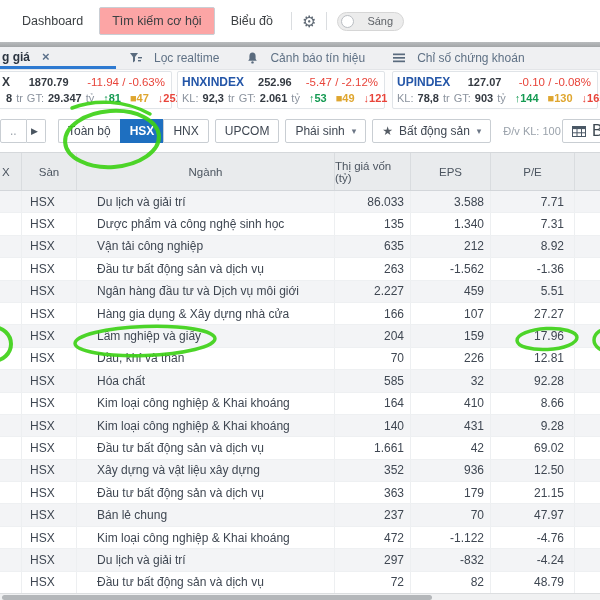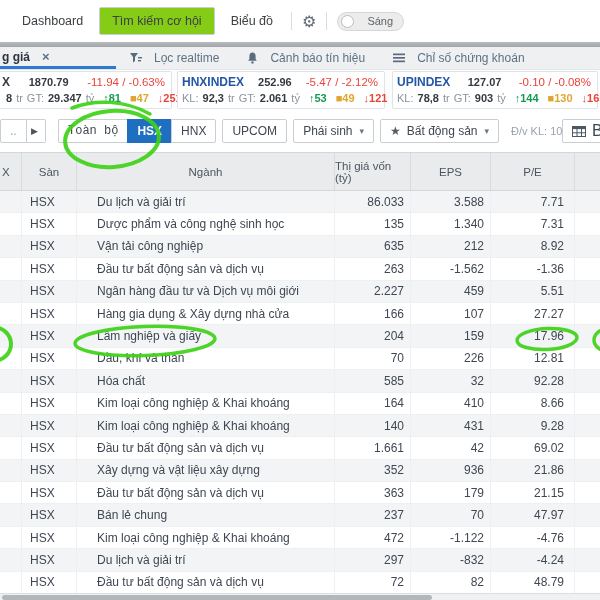--- a/index.html
+++ b/index.html
@@ -5,21 +5,21 @@
   * { margin:0; padding:0; box-sizing:border-box; }
   html,body { width:600px; height:600px; overflow:hidden; background:#fff;
               font-family:"Liberation Sans","DejaVu Sans",sans-serif; color:#3f4752; }
   .abs { position:absolute; }
   #stage { position:relative; width:504px; height:600px; background:#fff; }
 
   
   #topnav { left:0; top:0; width:600px; height:42px; background:#fff;
             display:flex; align-items:center; padding-left:14px; font-size:12.5px; color:#3c4043; }
   .nav-item { padding:6px 8px; cursor:pointer; white-space:nowrap; }
-  .nav-btn  { border:1px solid #c9ced4; background:#84cc16; border-radius:2px;
+  .nav-btn  { border:1px solid #c9ced4; background:#fca5a5; border-radius:2px;
               padding:6px 12px; margin:0 8px; font-weight:400; }
   .nav-sep  { width:1px; height:18px; background:#dadde0; margin:0 10px; }
   .gear { font-size:16px; color:#616b76; cursor:pointer; }
   .toggle { display:flex; align-items:center; gap:13px; background:#ececec; border:1px solid #d6d6d6;
             border-radius:10px; padding:2px 10px 2px 3px; font-size:11px; color:#5f6368; cursor:pointer; }
   .knob { width:13px; height:13px; border-radius:50%; background:#fff; border:1px solid #b9bdc2; }
 
   
   #strip { left:0; top:42px; width:600px; height:5px;
            background:linear-gradient(#b9bcbe,#a2a5a7); }
@@ -49,21 +49,21 @@
 
   
   #filterbar { left:0; top:110px; width:600px; height:42px; background:#fff;
                display:flex; align-items:center; font-size:12px; }
   .fb { height:24px; display:flex; align-items:center; border:1px solid #c9ced3; background:#fff;
         padding:0 9px; cursor:pointer; color:#3f4752; white-space:nowrap; border-radius:2px; }
   .mini { width:27px; color:#9aa2ab; border-radius:2px 0 0 2px; }
   .play { width:19px; padding:0 4px; border-left:none; border-radius:0 2px 2px 0; color:#4a5560; font-size:9px; }
   .grp { display:flex; margin-left:12px; }
   .grp .fb { border-radius:0; border-right:none; }
-  .grp .fb:first-child { border-radius:2px 0 0 2px;font-family:Liberation Mono, monospace; }
+  .grp .fb:first-child { border-radius:2px 0 0 2px; }
   .grp .fb:last-child { border-right:1px solid #c9ced3; border-radius:0 2px 2px 0; }
   .fb.sel { background:#1e6fc0; border-color:#1e6fc0; color:#fff; font-weight:bold; }
   .gap { margin-left:6px; }
   .chev { font-size:9px; color:#6b7685; margin-left:7px; }
   .star { color:#555c64; margin-right:6px; font-size:12px; }
   .unit { margin-left:12px; font-size:11px; color:#9aa2ab; white-space:nowrap; }
   .right-btn { position:absolute; left:562px; top:119px; width:60px; gap:6px; color:#3c4750; }
 
   
   #table { left:0; top:152px; width:600px; height:448px; background:#fff; border-top:1px solid #d5d8db; }
@@ -354,21 +354,21 @@
           <span class="td w4">42</span>
           <span class="td w5">69.02</span>
           <span class="td w6"></span>
         </div>
         <div class="tr alt">
           <span class="td w0"></span>
           <span class="td w1">HSX</span>
           <span class="td w2">Xây dựng và vật liệu xây dựng</span>
           <span class="td w3">352</span>
           <span class="td w4">936</span>
-          <span class="td w5">21.86</span>
+          <span class="td w5">12.50</span>
           <span class="td w6"></span>
         </div>
         <div class="tr">
           <span class="td w0"></span>
           <span class="td w1">HSX</span>
           <span class="td w2">Đầu tư bất động sản và dịch vụ</span>
           <span class="td w3">363</span>
           <span class="td w4">179</span>
           <span class="td w5">21.15</span>
           <span class="td w6"></span>

